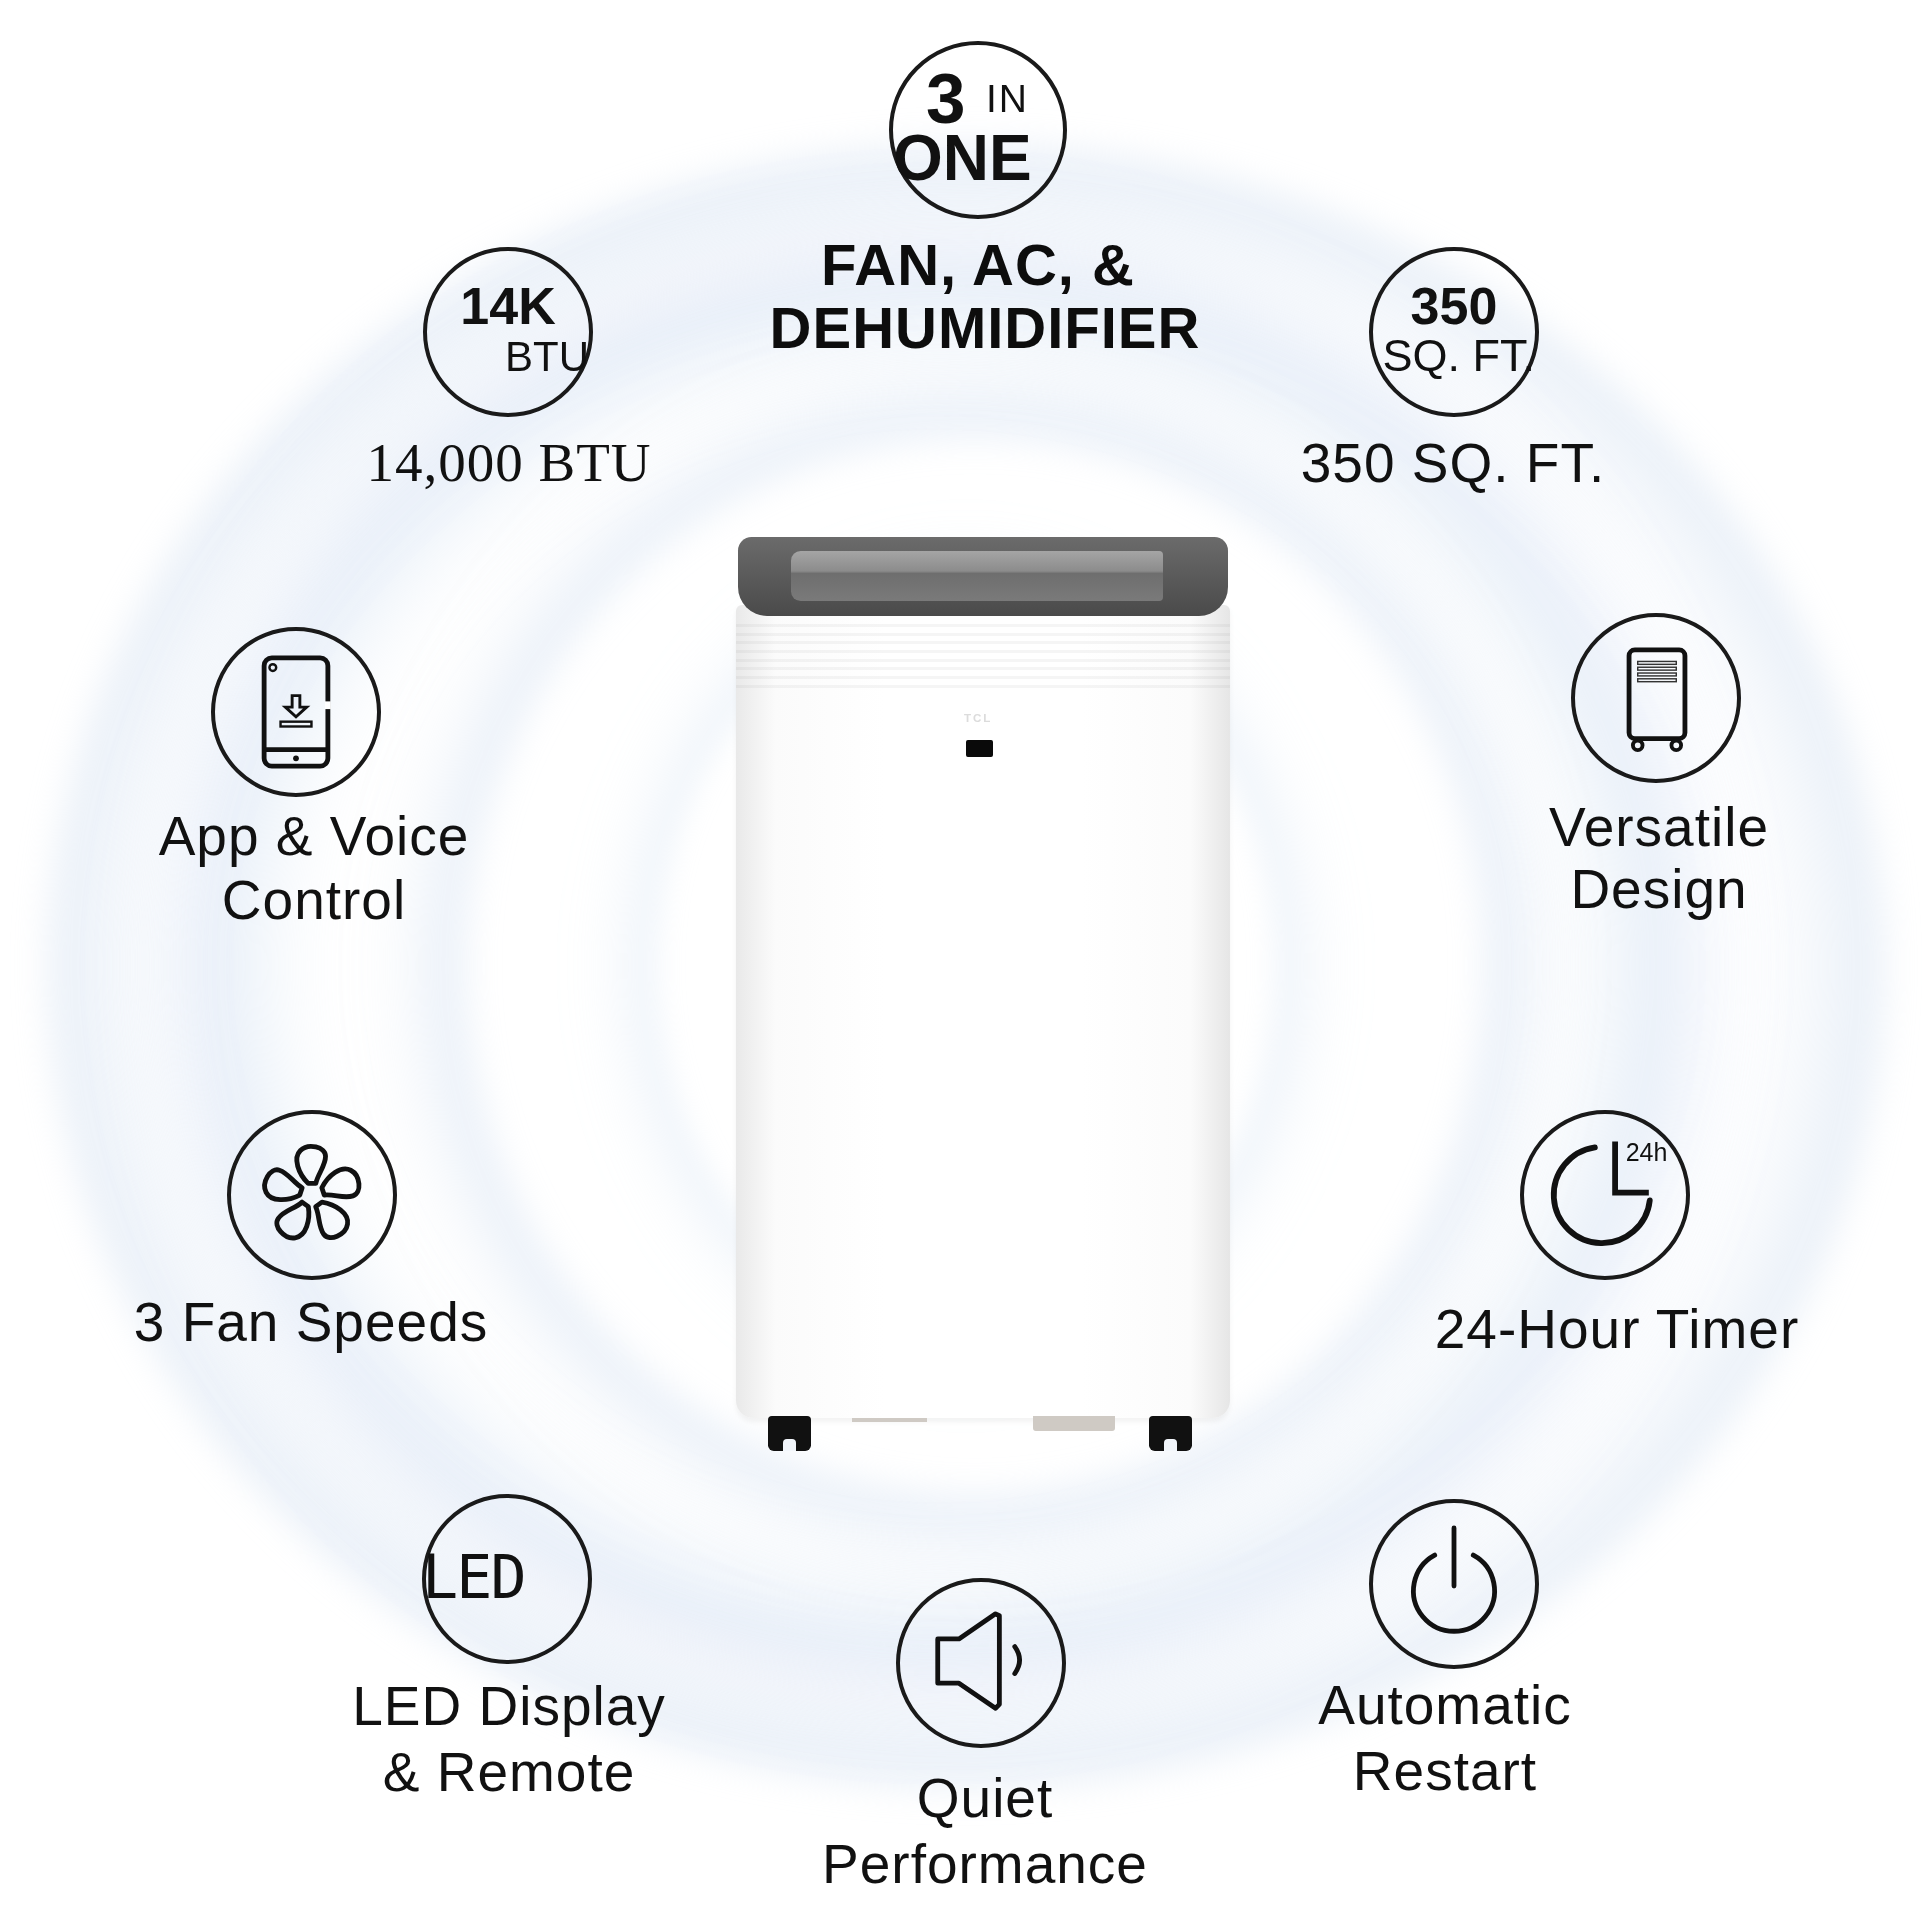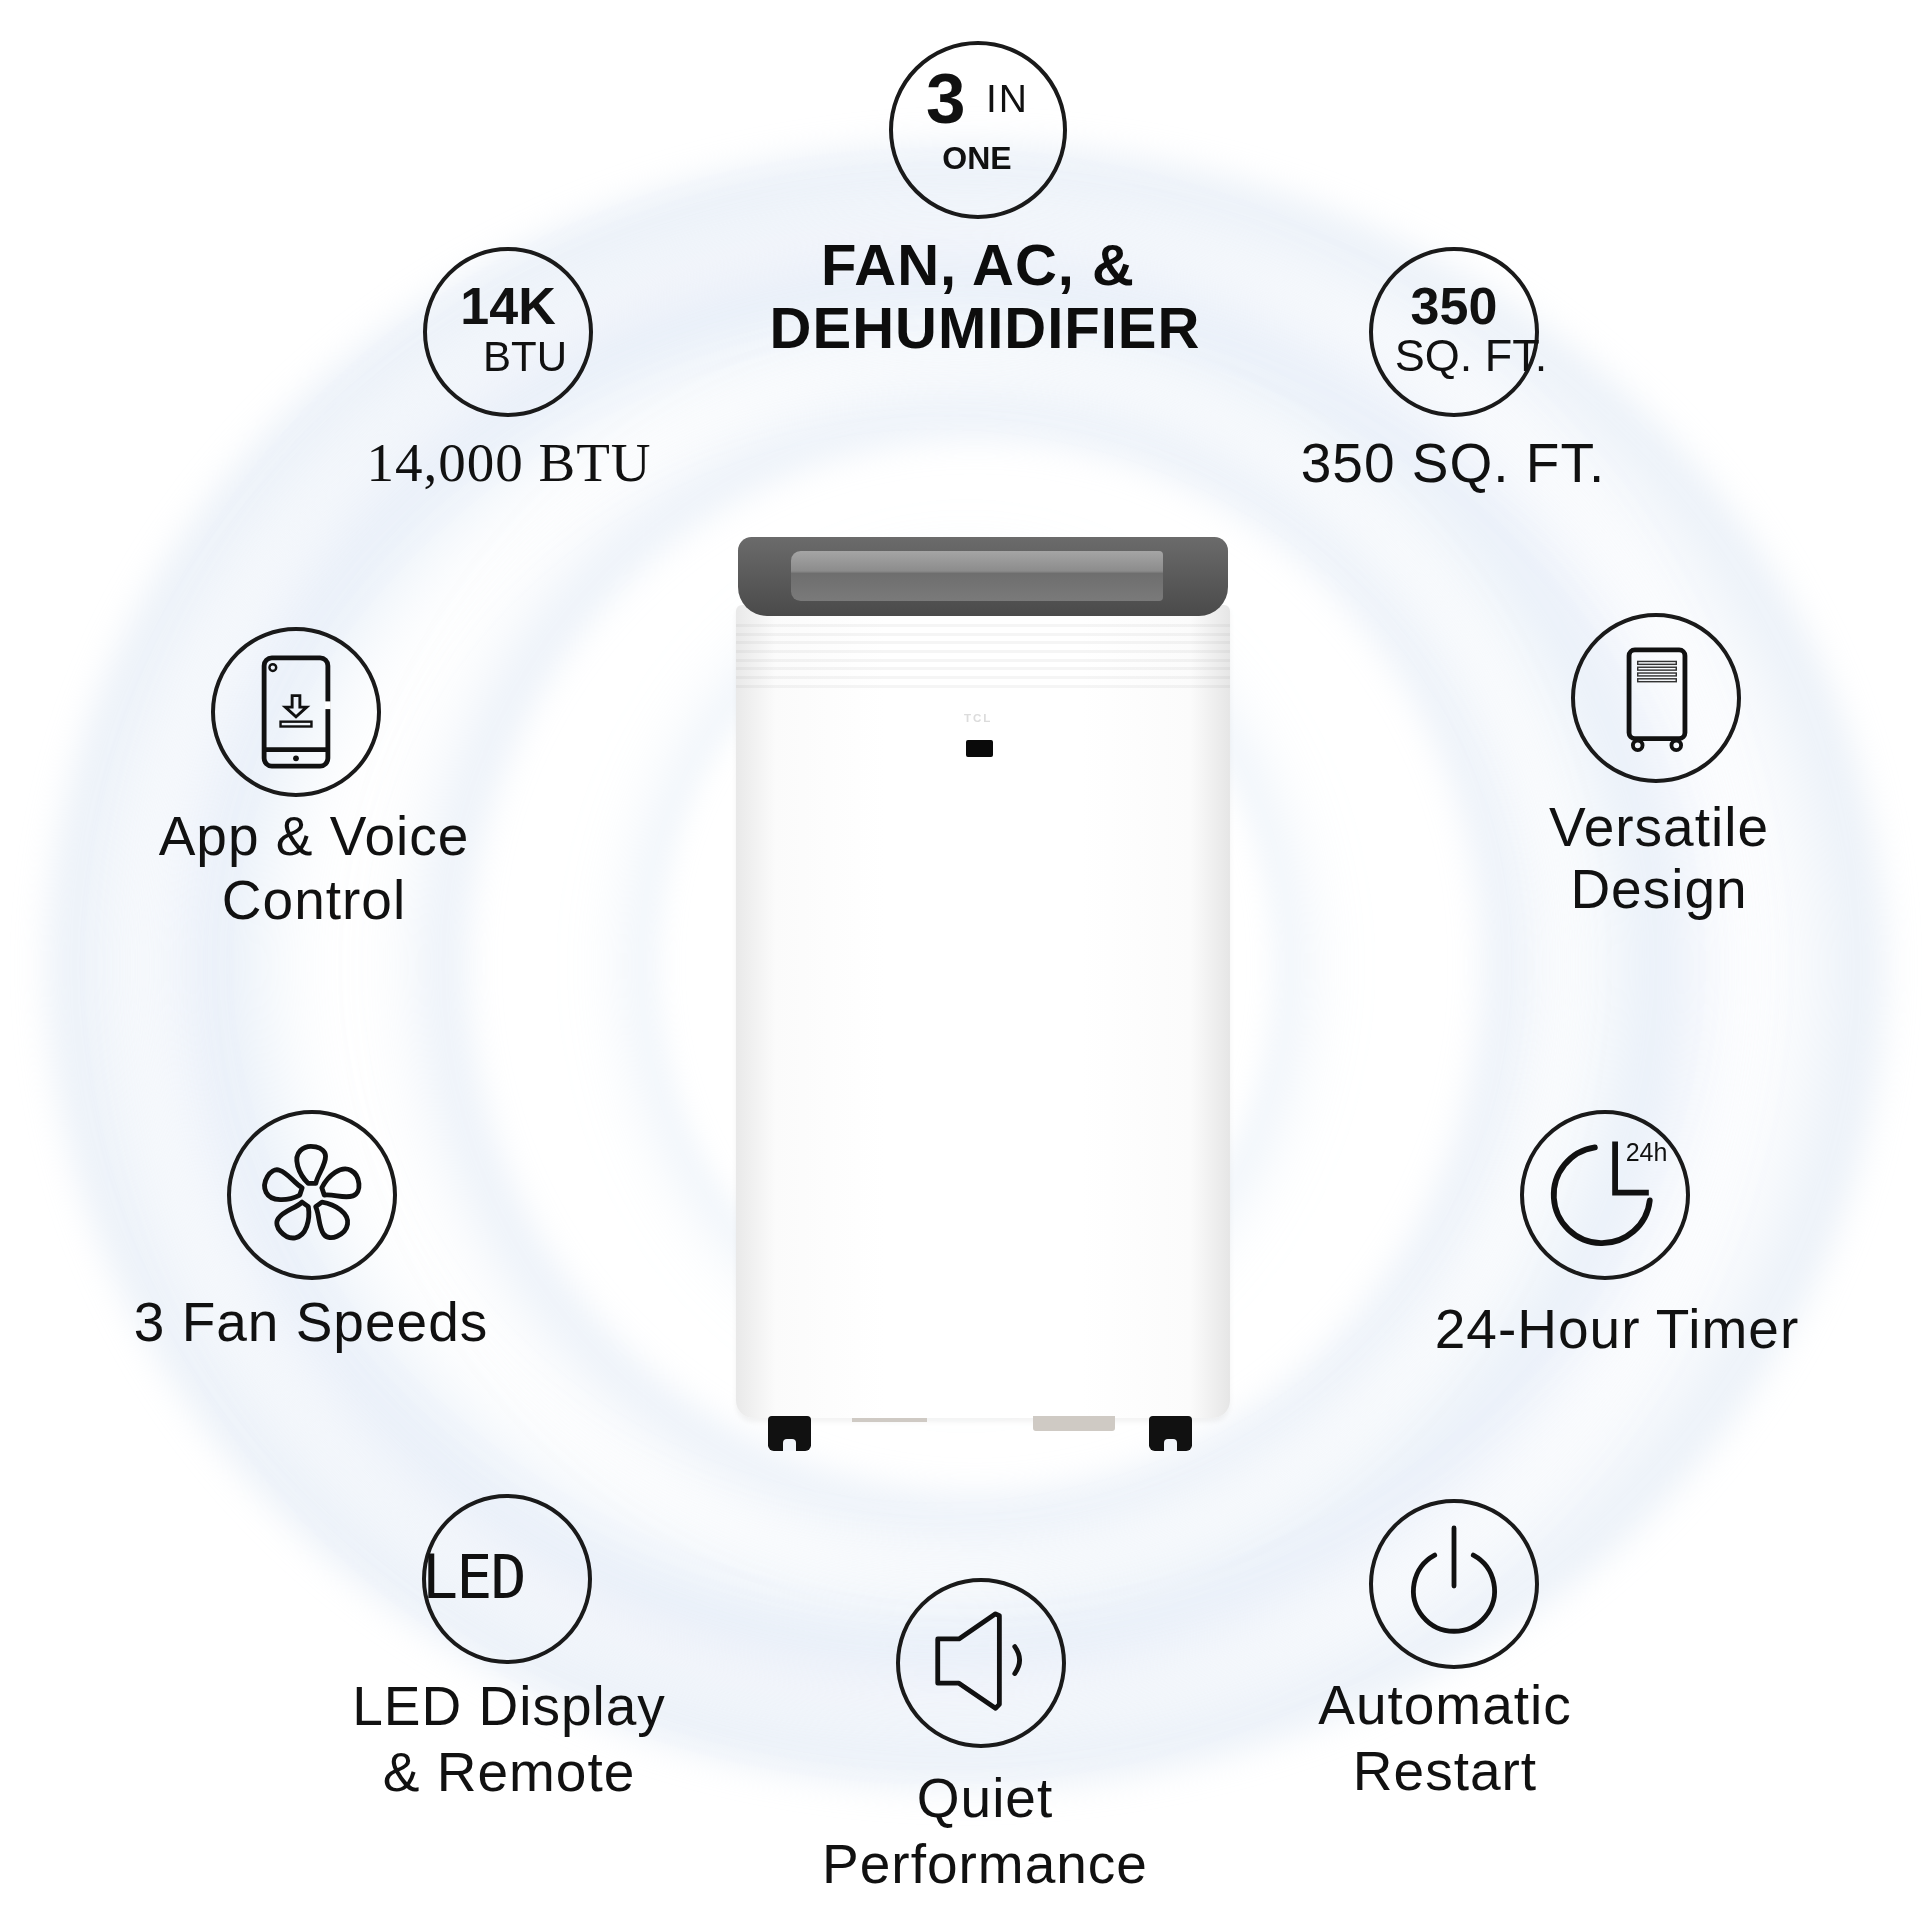--- a/index.html
+++ b/index.html
@@ -9,21 +9,21 @@
   .ring { position:absolute; border-radius:50%; left:50%; top:50%; transform:translate(-50%,-50%); }
   .r1 { width:1834px; height:1641px; box-shadow: inset 0 0 116px 39px rgba(200,216,236,0.55); filter:blur(17.4px); }
   .r2 { width:1429px; height:1352px; box-shadow: 0 0 87px 29px rgba(196,214,238,0.55), inset 0 0 87px 29px rgba(196,214,238,0.45); filter:blur(19.3px); margin-left:-29px; }
   .r3 { width:1023px; height:1062px; box-shadow: 0 0 77px 25px rgba(190,210,236,0.5); filter:blur(17.4px); margin-left:9.7px; }
   .r4 { width:618px; height:734px; box-shadow: 0 0 68px 19.3px rgba(196,214,238,0.4); filter:blur(13.5px); }
   .circle { position:absolute; border:4.8px solid #1a1a1a; border-radius:50%; box-sizing:border-box; background:transparent; }
   .label { position:absolute; white-space:nowrap; font-size:55px; line-height:64px; letter-spacing:1px; color:#111; transform:translateX(-50%); text-align:center; }
   .bold-label { position:absolute; white-space:nowrap; font-weight:bold; font-size:58px; line-height:66px; transform:translateX(-50%); text-align:center; letter-spacing:1px; color:#0d0d0d; }
 
   .badge-top { position:absolute; left:0; width:100%; text-align:center; font-weight:bold; color:#111; }
-  .badge-bot { position:absolute; left:17px; width:100%; text-align:center; color:#111; }
+  .badge-bot { position:absolute; left:0; width:100%; text-align:right; color:#111; }
 
   svg { position:absolute; overflow:visible; }
 
   
   .unit { position:absolute; left:736px; top:537px; width:598px; height:881px; }
   .unit-body { position:absolute; left:0; top:68px; width:494px; height:813px; background:linear-gradient(90deg,#e9e9e9 0%,#fbfbfb 8%,#ffffff 30%,#ffffff 70%,#fbfbfb 92%,#e6e6e6 100%); border-radius:5.8px 5.8px 17.4px 17.4px; box-shadow:0 3.9px 5.8px rgba(0,0,0,0.05); }
   .unit-top { position:absolute; left:1.9px; top:0; width:490px; height:79px; background:linear-gradient(180deg,#6b6b6b,#4a4a4a); border-radius:13.5px 13.5px 29px 29px; }
   .unit-vent { position:absolute; left:53px; top:13.5px; width:372px; height:50px; background:linear-gradient(180deg,#a5a5a5 0%,#8c8c8c 40%,#6e6e6e 45%,#7a7a7a 100%); border-radius:9.7px 3.9px 3.9px 9.7px; }
   .unit-ribs { position:absolute; left:0; top:87px; width:494px; height:68px;
       background:repeating-linear-gradient(180deg, rgba(0,0,0,0.04) 0 2.9px, rgba(255,255,255,0) 2.9px 8.7px); }
@@ -39,21 +39,21 @@
 <div class="bg">
   <div class="ring r1"></div>
   <div class="ring r2"></div>
   <div class="ring r3"></div>
   <div class="ring r4"></div>
 </div>
 
 <div class="circle" style="left:889px;top:41px;width:178px;height:178px;">
   <span style="position:absolute;left:33px;top:15.4px;font-weight:bold;font-size:71px;line-height:77px;">3</span>
   <span style="position:absolute;left:93px;top:33px;font-size:39px;line-height:42px;letter-spacing:1.9px;">IN</span>
-  <span style="position:absolute;left:0;width:168px;text-align:center;top:87px;font-weight:bold;font-size:32px;line-height:52px;">ONE</span>
+  <span style="position:absolute;left:0;width:168px;text-align:left;top:87px;font-weight:bold;font-size:64px;line-height:52px;">ONE</span>
 </div>
 <div class="bold-label" style="left:978px;top:232px;">FAN, AC, &amp;</div>
 <div class="bold-label" style="left:985px;top:295px;">DEHUMIDIFIER</div>
 
 <div class="circle" style="left:423px;top:247px;width:170px;height:170px;">
   <div class="badge-top" style="top:27px;font-size:52px;line-height:56px;">14K</div>
   <div class="badge-bot" style="top:83px;font-size:42px;line-height:46px;">BTU</div>
 </div>
 <div class="label" style="left:509px;top:431px;font-family:Liberation Serif, serif;">14,000 BTU</div>
 

